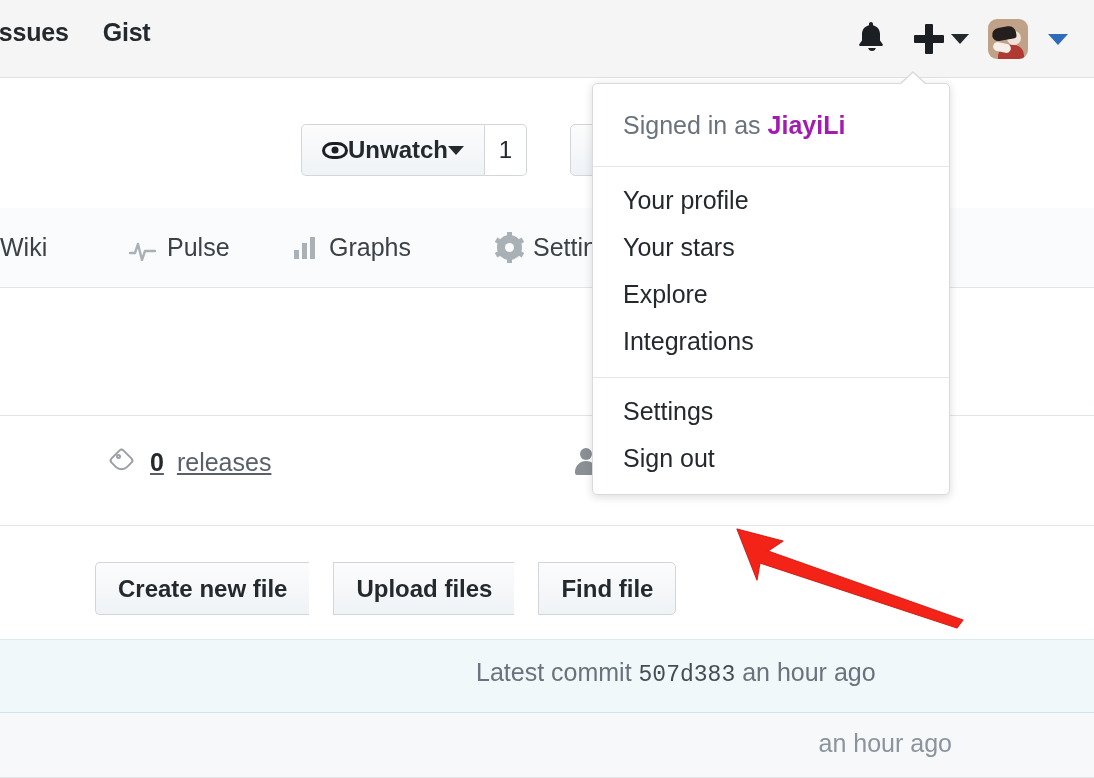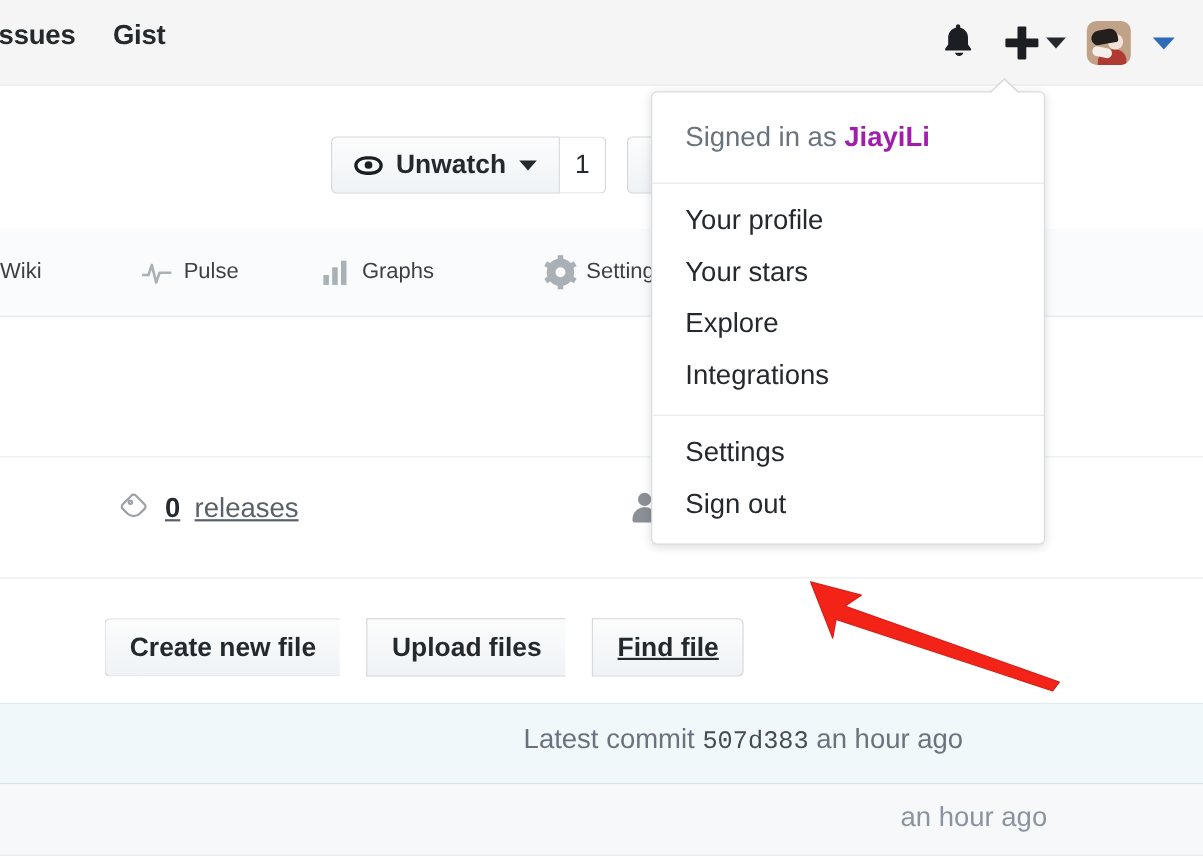--- a/index.html
+++ b/index.html
@@ -144,21 +144,20 @@
   .btn-group {
     position: absolute;
     left: 301px; top: 46px;
     display: flex;
     align-items: stretch;
     height: 52px;
   }
   .btn {
     display: flex;
     align-items: center;
-    gap: 12px;
     padding: 0 20px;
     background: linear-gradient(#fcfcfc, #eff3f6);
     border: 1px solid #d2d6db;
     border-radius: 5px 0 0 5px;
     font-size: 24px;
     font-weight: bold;
     color: #24292e;
     box-sizing: border-box;
   }
   .btn-count {
@@ -216,21 +215,21 @@
     background: #fafbfc;
     border-bottom: 1px solid #e1e4e8;
     box-sizing: border-box;
     display: flex;
     align-items: center;
   }
   .repo-tab {
     display: flex;
     align-items: center;
     gap: 11px;
-    font-size: 20px;
+    font-size: 25px;
     color: #3c4146;
     text-decoration: none;
     white-space: nowrap;
   }
   #tab-wiki   { position: absolute; left: 0px; }
   #tab-pulse  { position: absolute; left: 129px; }
   #tab-graphs { position: absolute; left: 294px; }
   #tab-settings { position: absolute; left: 497px; }
 
   .ico-pulse  { width: 27px; height: 20px; }
@@ -366,21 +365,21 @@
     background: linear-gradient(#fcfcfc, #eff3f6);
     border: 1px solid #d2d6db;
     border-right: none;
     font-size: 24px;
     font-weight: bold;
     color: #24292e;
     box-sizing: border-box;
     white-space: nowrap;
   }
   .fa-btn:first-child { border-radius: 5px 0 0 5px; }
-  .fa-btn:last-child { border-right: 1px solid #d2d6db; border-radius: 0 5px 5px 0; text-decoration: underline; }
+  .fa-btn:last-child { border-right: 1px solid #d2d6db; border-radius: 0 5px 5px 0; }
 
   
   .commit-bar {
     position: absolute;
     left: 0; top: 561px;
     width: 1094px;
     height: 74px;
     background: #f1f8fa;
     border-top: 1px solid #dbeaf0;
     border-bottom: 1px solid #cfe3ea;

